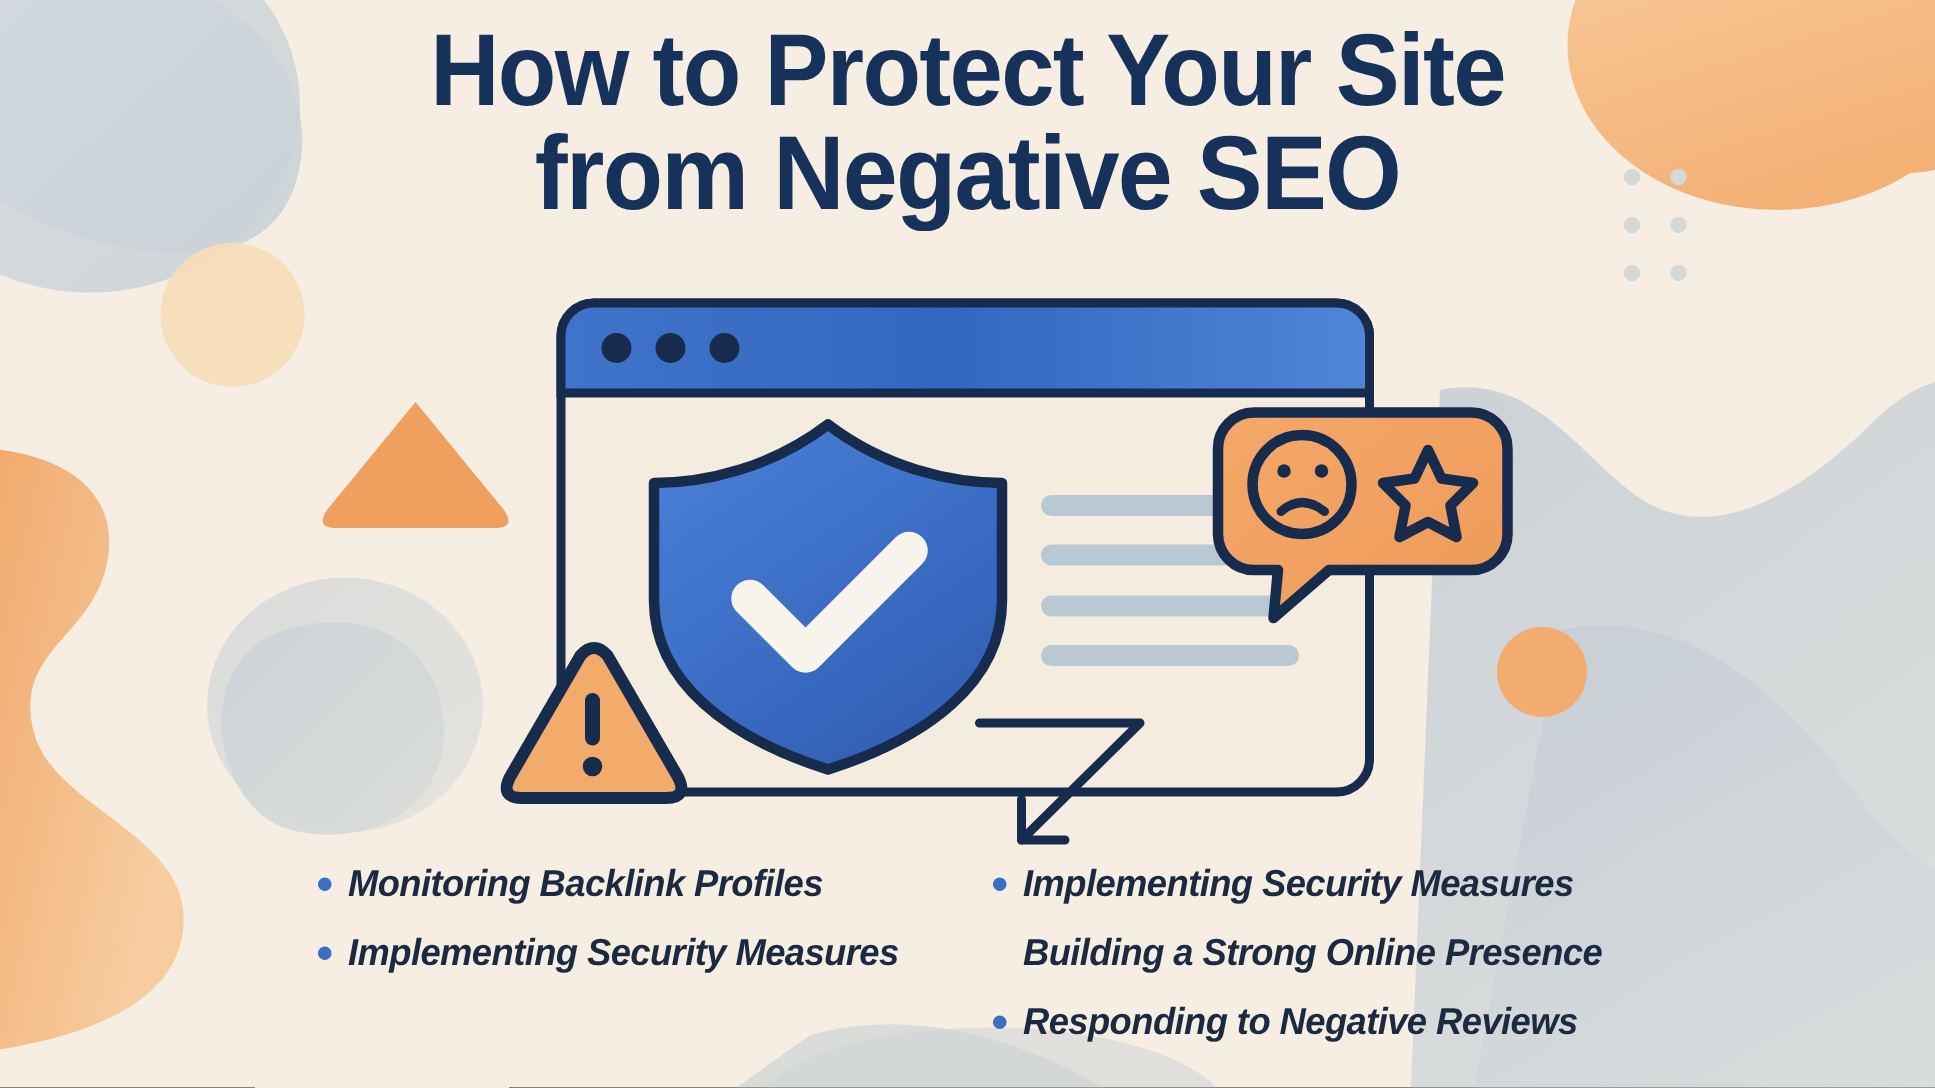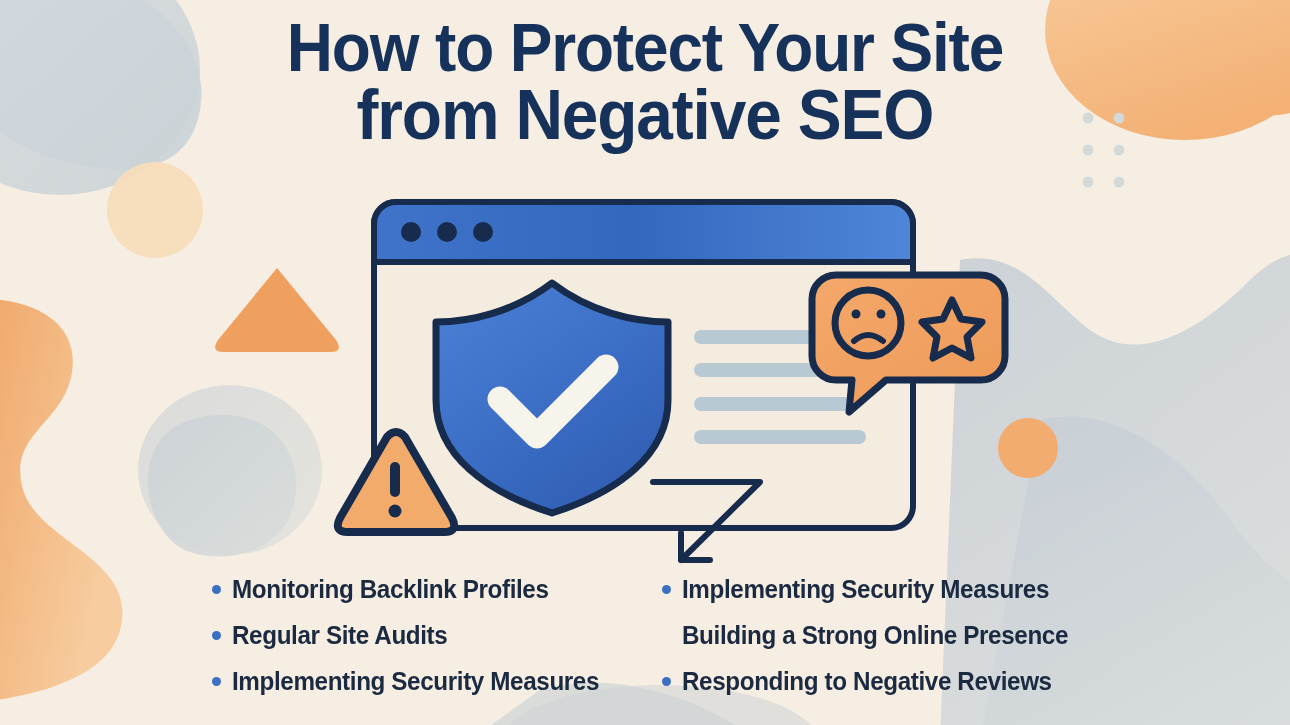--- a/index.html
+++ b/index.html
@@ -41,21 +41,21 @@
   
   .overlay{ position:absolute; top:0; left:0; z-index:5; pointer-events:none;}
 
   
   .lists{
     position:absolute;
     left:0; top:566px;
     width:1290px; height:150px;
     z-index:7;
   }
-  .col{ position:absolute; top:0; }
+  .col{ position:absolute; top:0;font-style:italic; }
   .col.left{ left:212px; }
   .col.right{ left:662px; }
   .bullet-row{
     display:flex;
     align-items:center;
     height:46px;
     white-space:nowrap;
   }
   .dot{
     width:9px; height:9px;
@@ -243,24 +243,20 @@
 
   <div class="lists">
 
     <div class="col left">
       <div class="bullet-row">
         <span class="dot"></span>
         <span class="bullet-text">Monitoring Backlink Profiles</span>
       </div>
       <div class="bullet-row">
         <span class="dot"></span>
-        <span class="bullet-text">Regular Site Audits</span>
-      </div>
-      <div class="bullet-row">
-        <span class="dot"></span>
         <span class="bullet-text">Implementing Security Measures</span>
       </div>
     </div>
 
     <div class="col right">
       <div class="bullet-row">
         <span class="dot"></span>
         <span class="bullet-text">Implementing Security Measures</span>
       </div>
       <div class="bullet-row">

